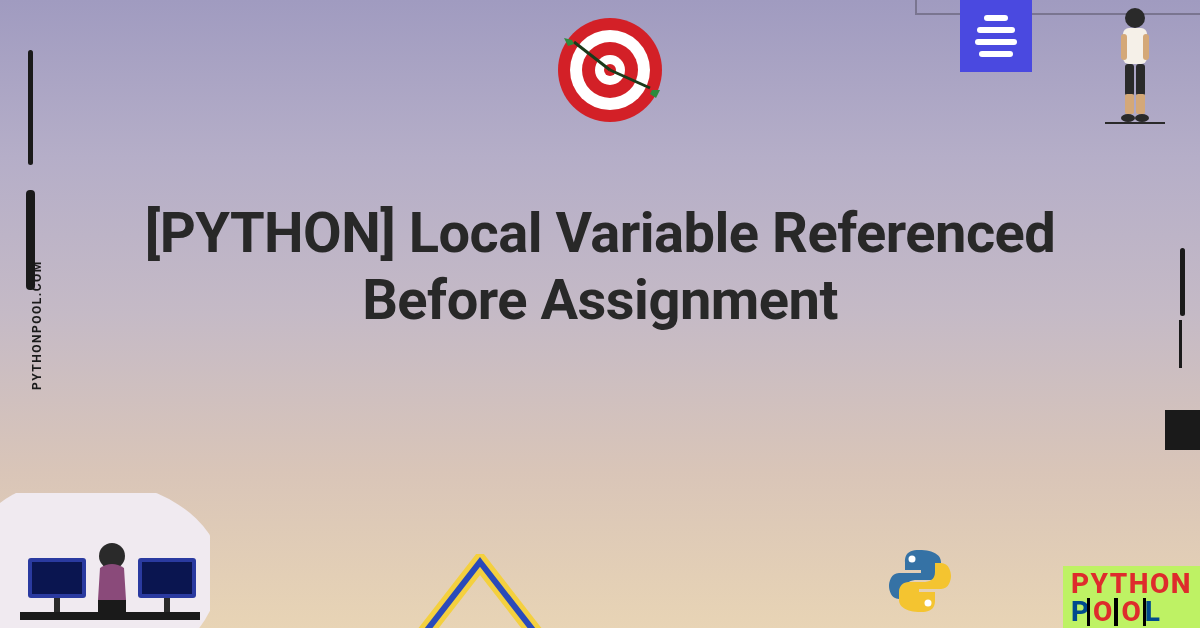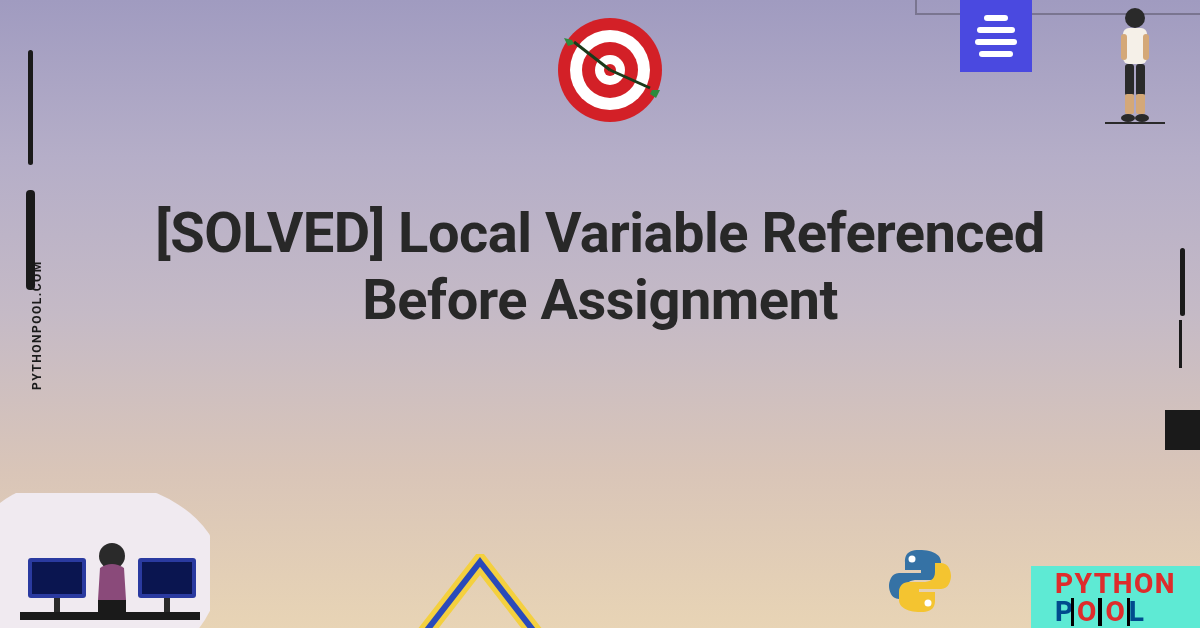--- a/index.html
+++ b/index.html
@@ -84,22 +84,22 @@
   }
   .python-logo {
     position: absolute;
     bottom: 8px;
     right: 245px;
   }
   .brand {
     position: absolute;
     bottom: 0;
     right: 0;
-    background: #5eead4;
-    padding: 4px 24px 2px;
+    background: #bef264;
+    padding: 4px 8px 2px;
     text-align: left;
   }
   .brand-top {
     font-size: 28px;
     font-weight: 800;
     color: #de2c2c;
     letter-spacing: 1.5px;
     line-height: 1;
   }
   .brand-bot {
@@ -144,21 +144,21 @@
 
 <div class="stick1"></div>
 <div class="stick2"></div>
 <div class="rstick1"></div>
 <div class="rstick2"></div>
 <div class="black-block"></div>
 <div class="corner-top-right"></div>
 
 <div class="side-url">PYTHONPOOL.COM</div>
 
-<h1 class="title">[SOLVED] Local Variable Referenced Before Assignment</h1>
+<h1 class="title">[PYTHON] Local Variable Referenced Before Assignment</h1>
 
 <div class="target-icon">
   <svg width="120" height="120" viewBox="0 0 120 120">
     <circle cx="60" cy="60" r="52" fill="#d32027"></circle>
     <circle cx="60" cy="60" r="40" fill="#ffffff"></circle>
     <circle cx="60" cy="60" r="28" fill="#d32027"></circle>
     <circle cx="60" cy="60" r="15" fill="#ffffff"></circle>
     <circle cx="60" cy="60" r="6" fill="#d32027"></circle>
     <line x1="60" y1="60" x2="24" y2="32" stroke="#1a3a1a" stroke-width="3"></line>
     <path d="M 22 30 l -8 -2 l 4 8 l 6 -2 z" fill="#2e8b3d"></path>

